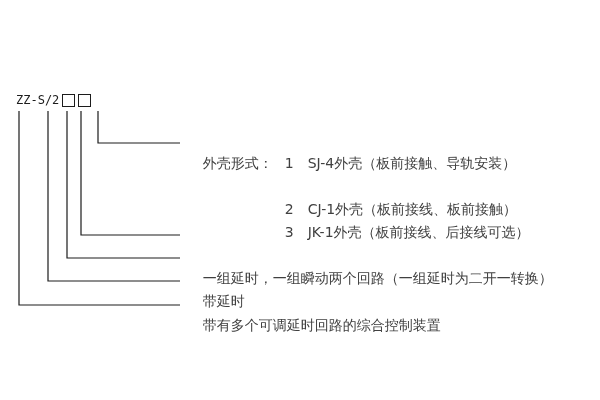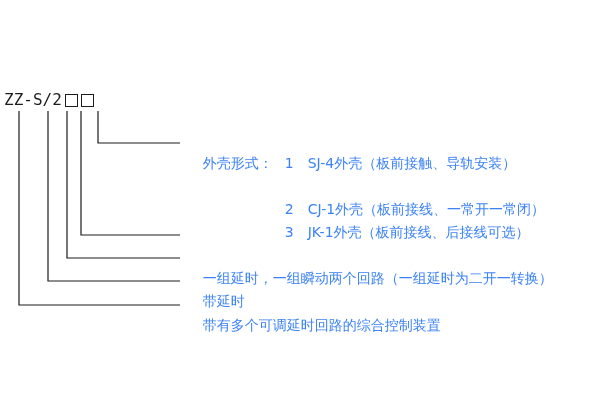--- a/index.html
+++ b/index.html
@@ -6,24 +6,24 @@
   body{background:#e8e8e8;font-family:"DejaVu Sans","Liberation Sans",sans-serif;}
   .page{
     position:relative;
     width:600px;height:400px;
     background:#ffffff;
     overflow:hidden;
     color:#1c1c1c;
   }
   .model{
     position:absolute;
-    top:90px;left:4px;
+    top:90px;left:16px;
     display:flex;align-items:center;
     font-family:"DejaVu Sans Mono","Liberation Mono",monospace;
-    font-size:16px;line-height:20px;
+    font-size:12px;line-height:20px;
     letter-spacing:0;
     color:#1c1c1c;
     white-space:pre;
   }
   .model .box{
     display:inline-block;
     width:11px;height:11px;
     border:1.5px solid #1c1c1c;
     margin-left:3px;
     background:#ffffff;
@@ -35,21 +35,21 @@
   svg.lines polyline{
     fill:none;
     stroke:#1c1c1c;
     stroke-width:1.2;
   }
   .row{
     position:absolute;
     font-size:14px;
     line-height:20px;
     white-space:pre;
-    color:#3b82f6;
+    color:#404040;
   }
   .row .num{
     display:inline-block;
     margin-right:14px;
   }
   .row.opt1 .num{
     margin-left:12px;
   }
 </style>
 </head>
@@ -70,21 +70,21 @@
     <polyline points="48,111 48,281 180,281"></polyline>
     <polyline points="19,111 19,305 180,305"></polyline>
   </svg>
 
   <div class="row opt1" style="top:133px;left:185px">
     <span>外壳形式：</span><span class="num">1</span><span>SJ-4外壳（板前接触、导轨安装）</span>
   </div>
 
 
   <div class="row" style="top:179px;left:267px">
-    <span class="num">2</span><span>CJ-1外壳（板前接线、一常开一常闭）</span>
+    <span class="num">2</span><span>CJ-1外壳（板前接线、板前接触）</span>
   </div>
 
   <div class="row" style="top:202px;left:267px">
     <span class="num">3</span><span>JK-1外壳（板前接线、后接线可选）</span>
   </div>
 
 
   <div class="row" style="top:271px;left:185px">
     <span>带延时</span>
   </div>

